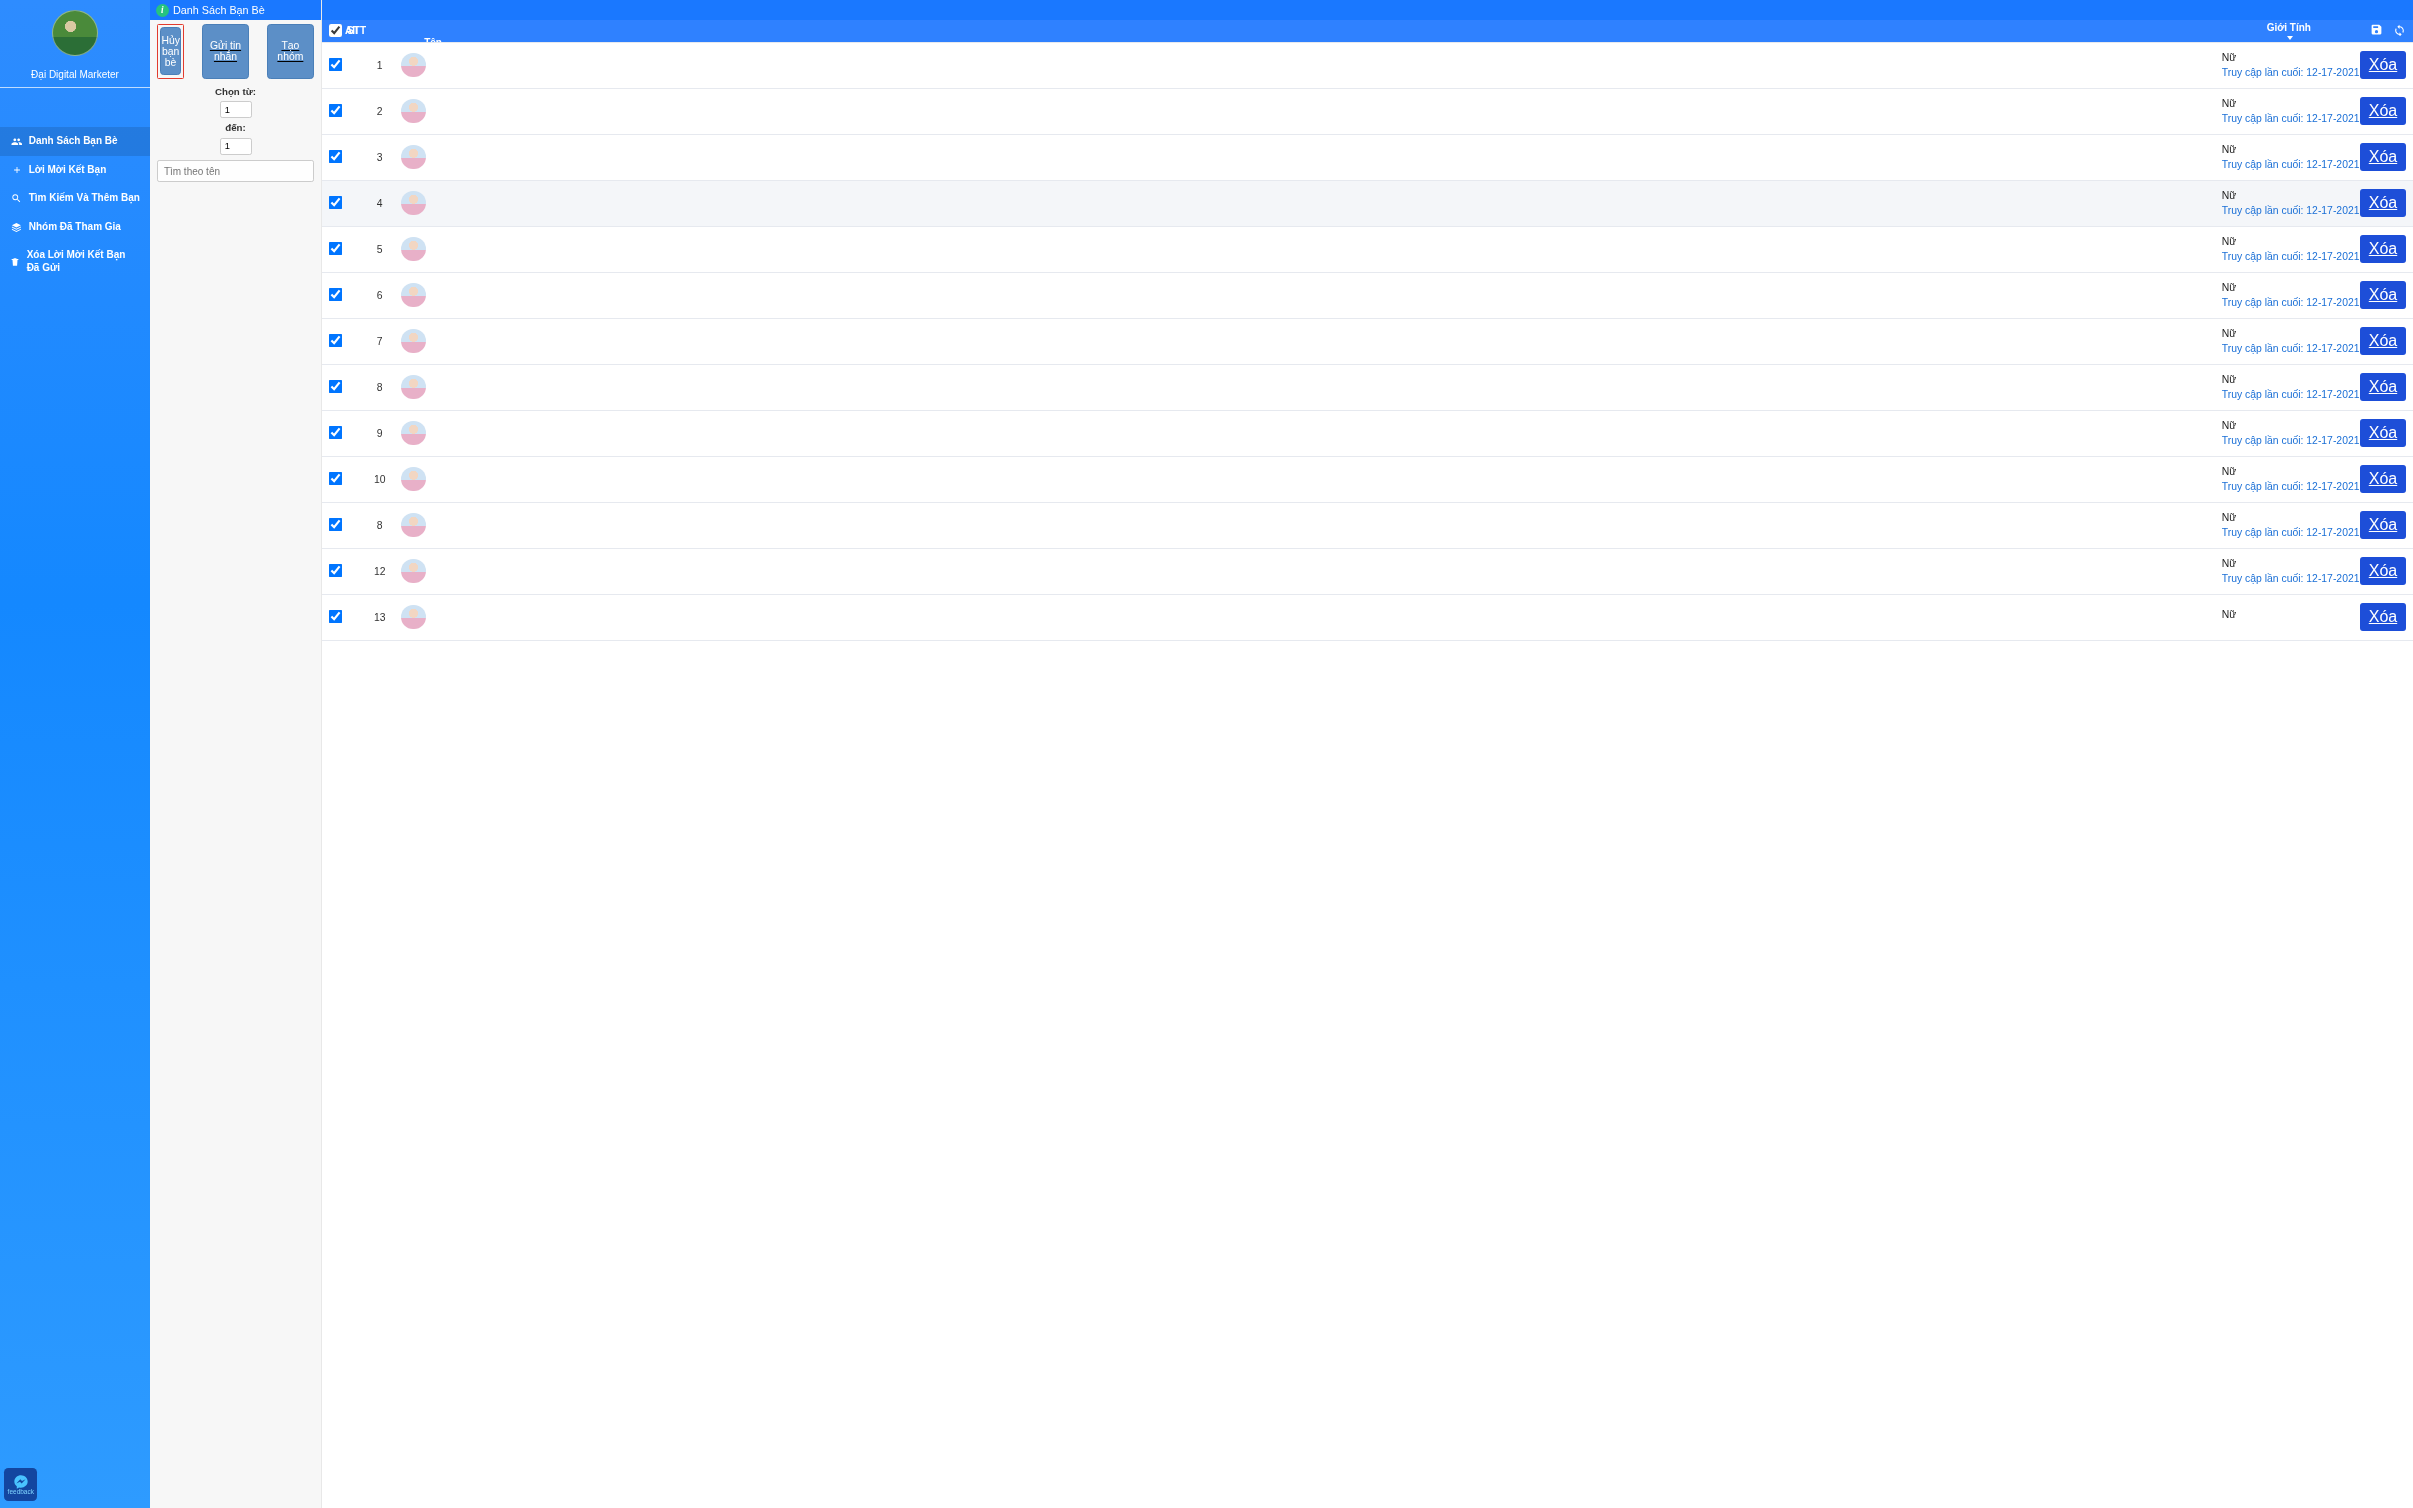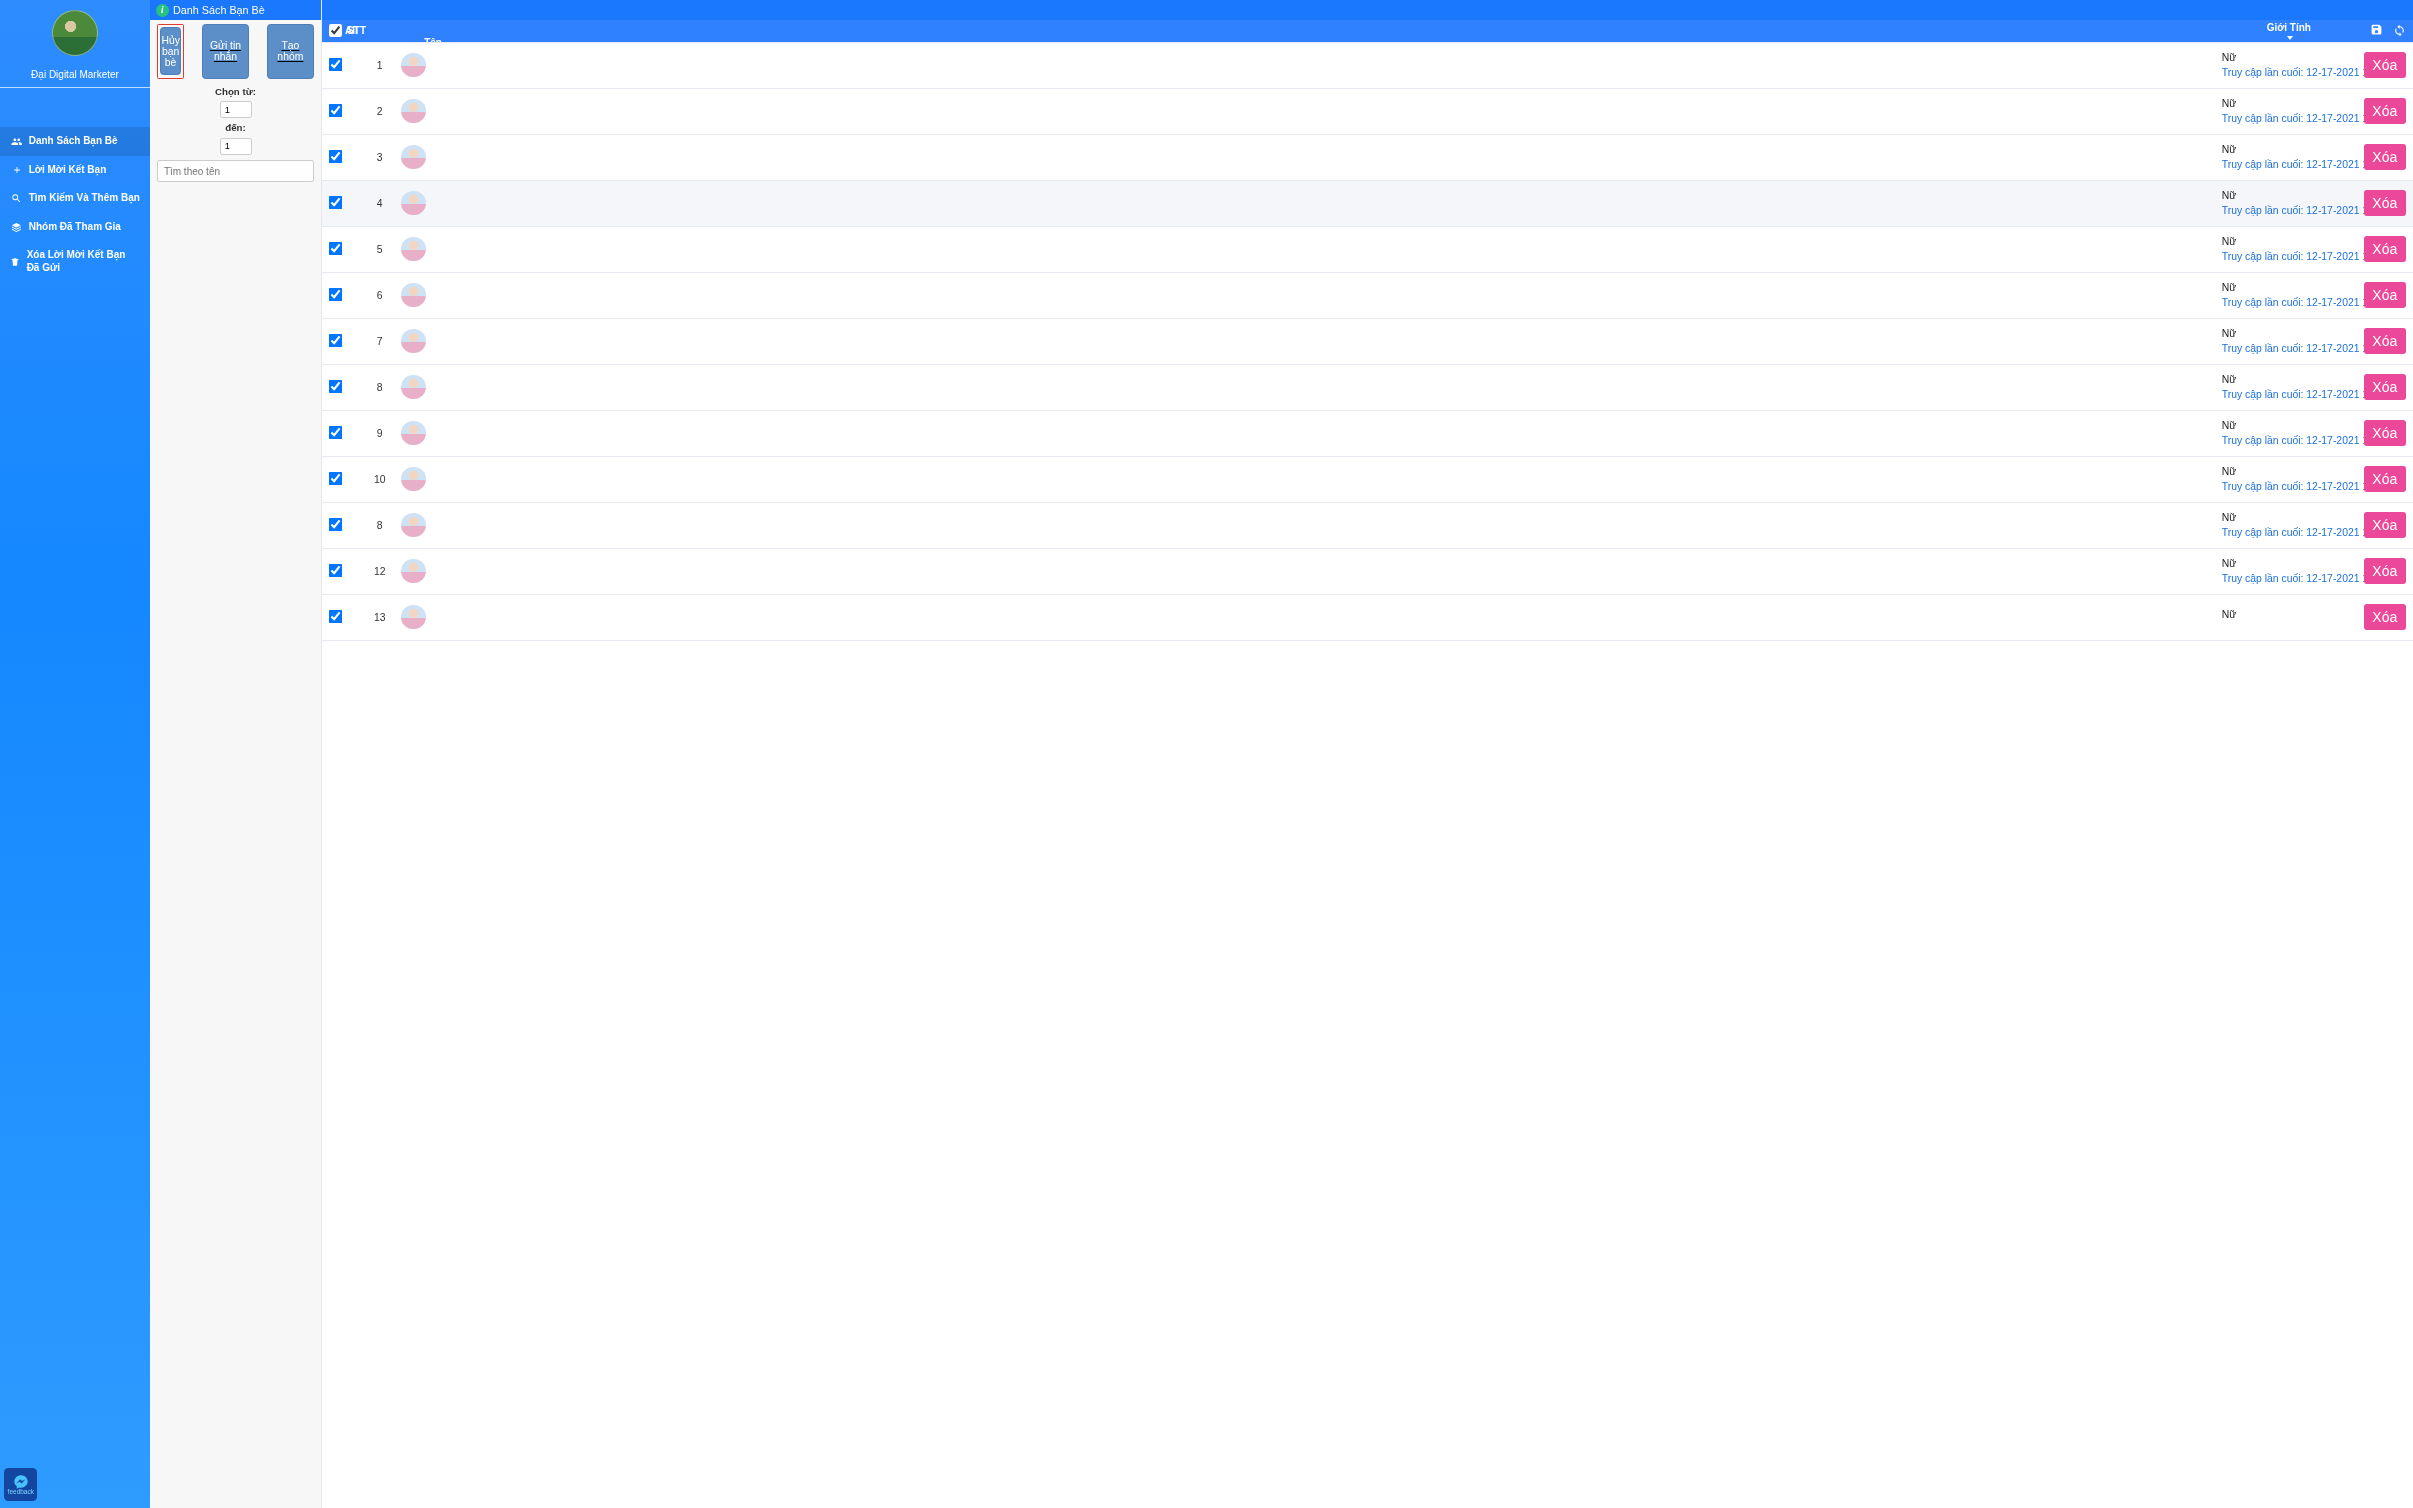--- a/index.html
+++ b/index.html
@@ -88,21 +88,21 @@
   .c-stt { width:43px; text-align:center; color:#333;}
   .c-ava { width:34px; }
   .ava { width:24.4px; height:24.4px; border-radius:50%; background:#d7e3ef;
          background-image: radial-gradient(circle at 50% 35%, #f2d6c2 0 22%, transparent 23%),
                            linear-gradient(180deg,#cfe2f3 0 55%,#e8b0c8 55% 100%); } 
   .c-gap { flex:1; }
   .c-gender { width:144px; color:#222;}
   .c-gender .g { display:block; margin-bottom:4.3px;}
   .c-gender .la { color:#1a6fd6; white-space: nowrap;}
   .c-del { width:40px; display:flex; justify-content:flex-end;}
-  .btn-del { background:#ec4899; color:#fff; border:none; border-radius:2.9px; padding:5px 8.6px; font-size:14px; cursor:pointer;}
+  .btn-del { background:#1d4ed8; color:#fff; border:none; border-radius:2.9px; padding:5px 8.6px; font-size:16px; cursor:pointer;text-decoration:underline;}
 
   
   .rows::-webkit-scrollbar { width:7.2px; }
   .rows::-webkit-scrollbar-thumb { background:#c6cdd6; border-radius:3.6px; }
 
   
   .c-name-narrow { width: 23px; overflow:hidden; position:relative; }
   .c-name-narrow .stack { position:absolute; left:0; top:50%; transform:translateY(-50%); width:302px; line-height:1.35;}
   .row { position: relative; min-height:46px;}
 </style>

